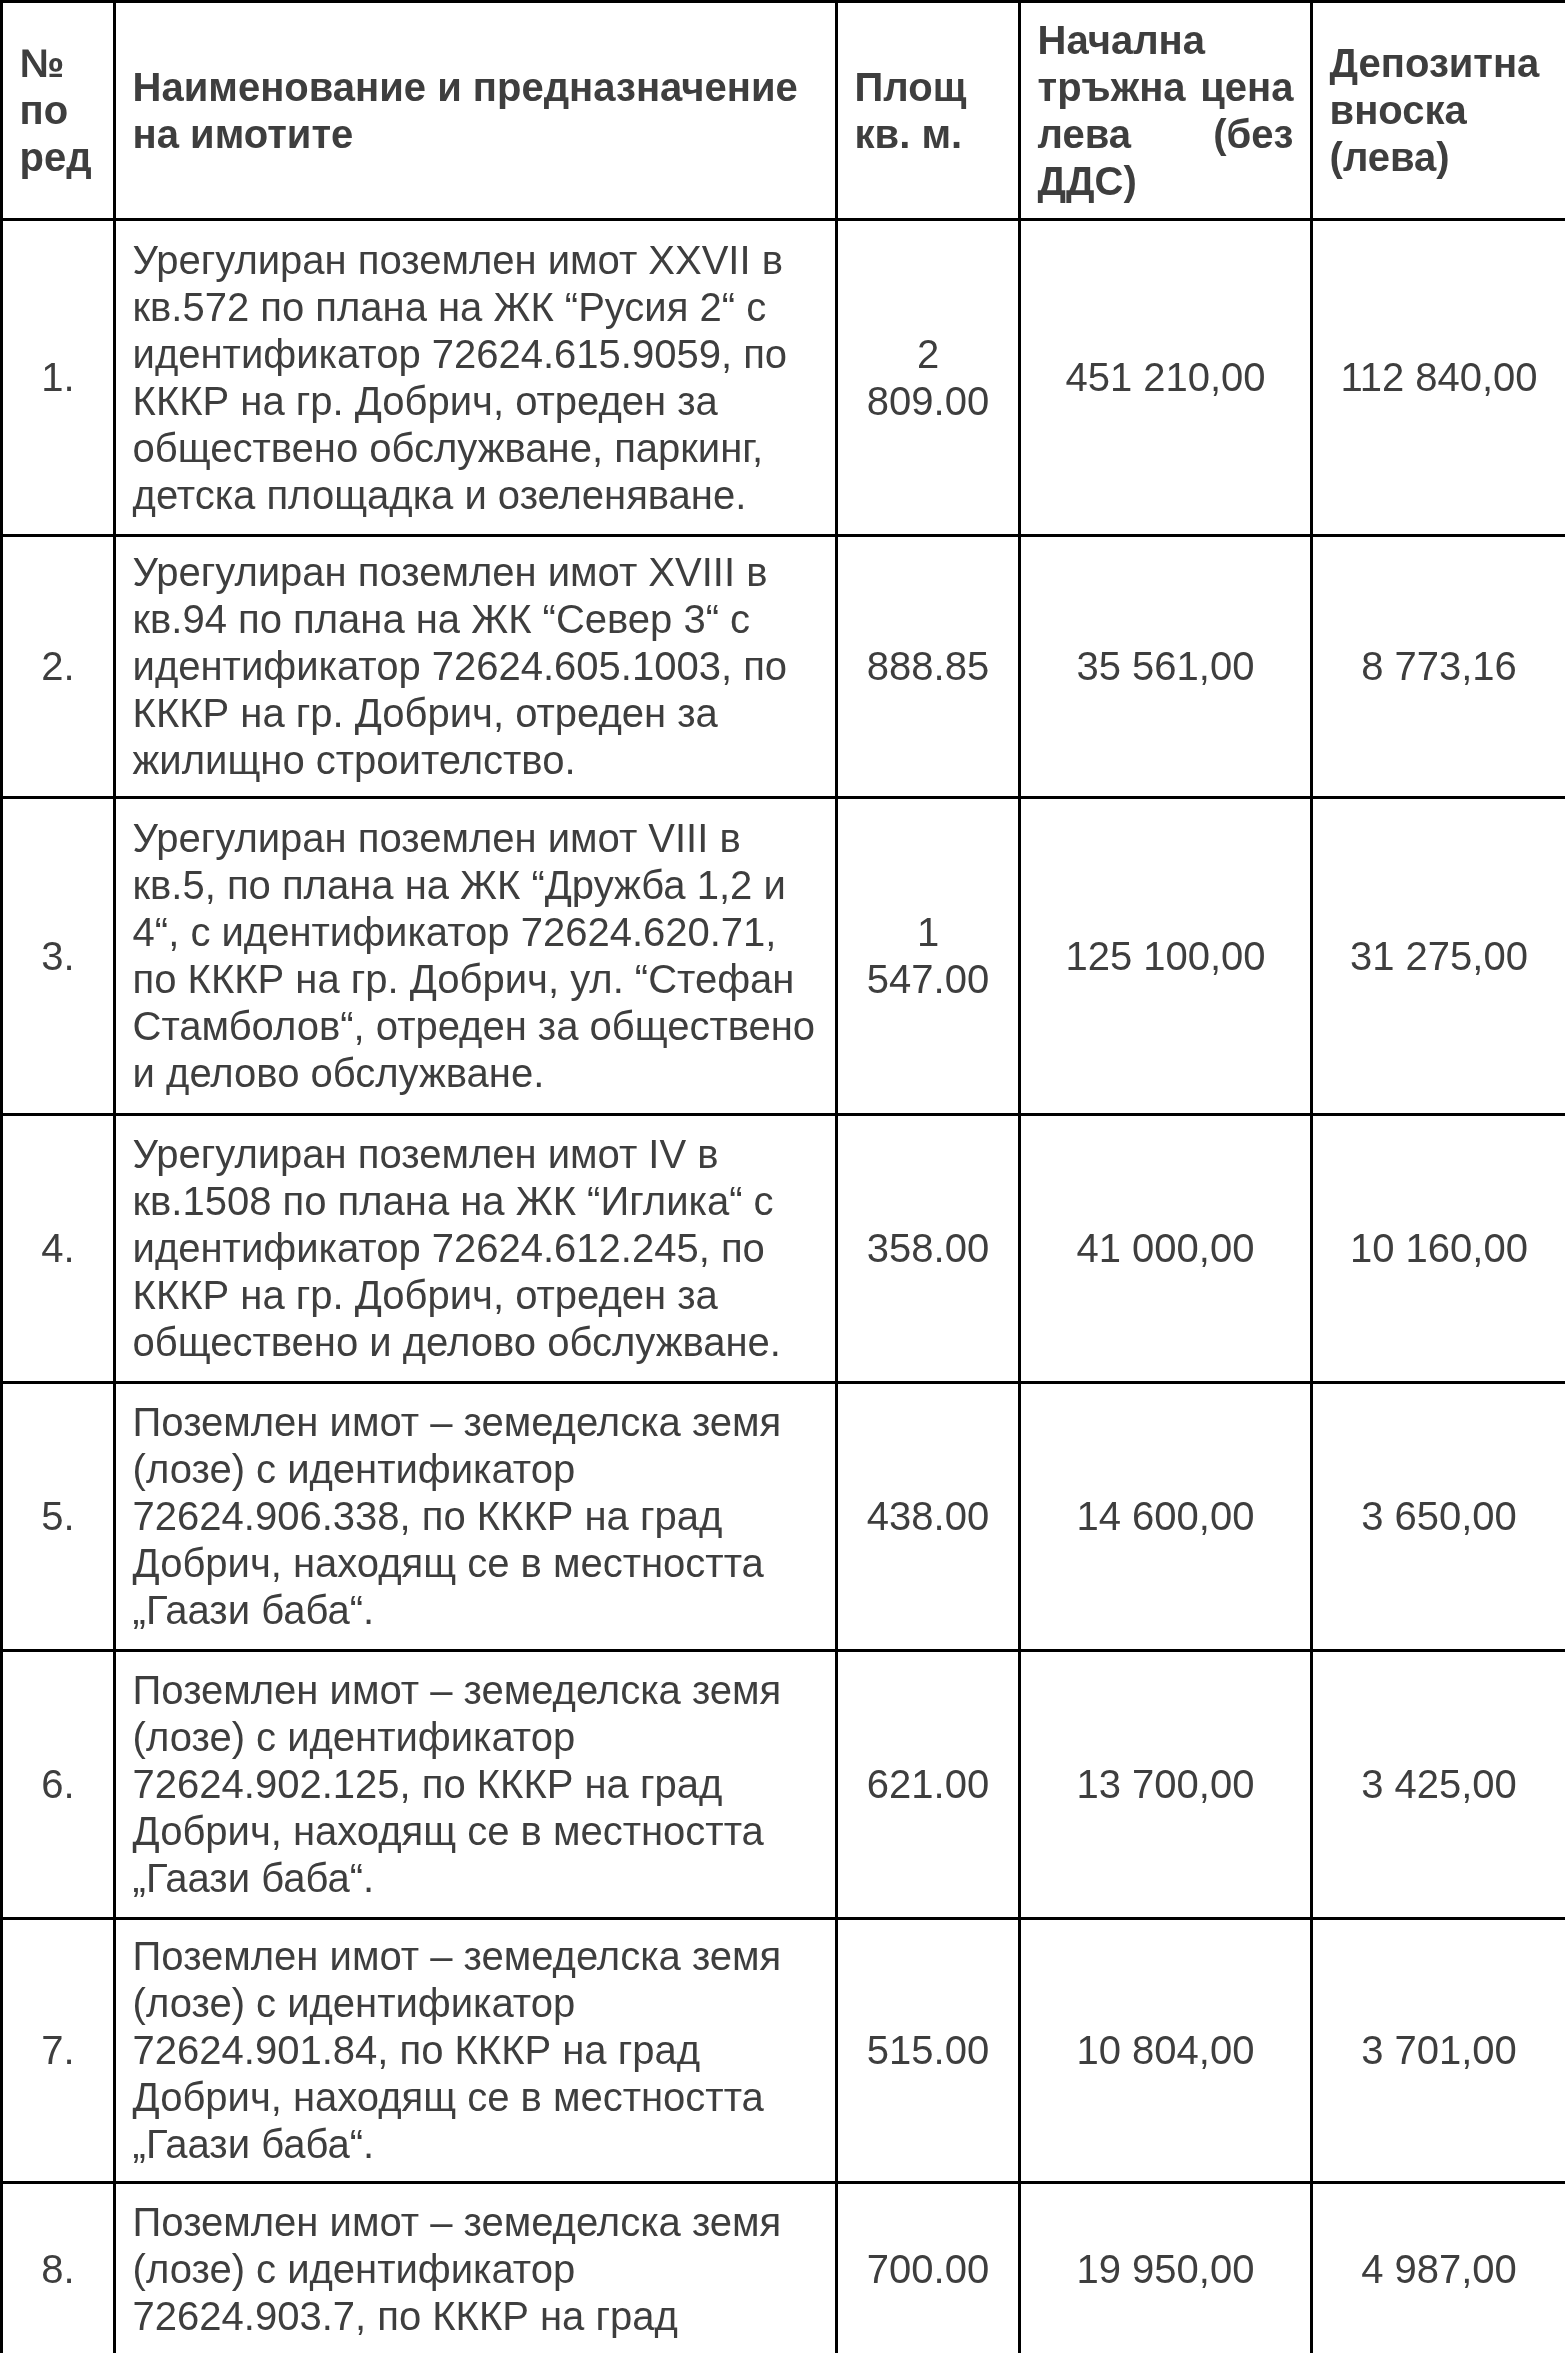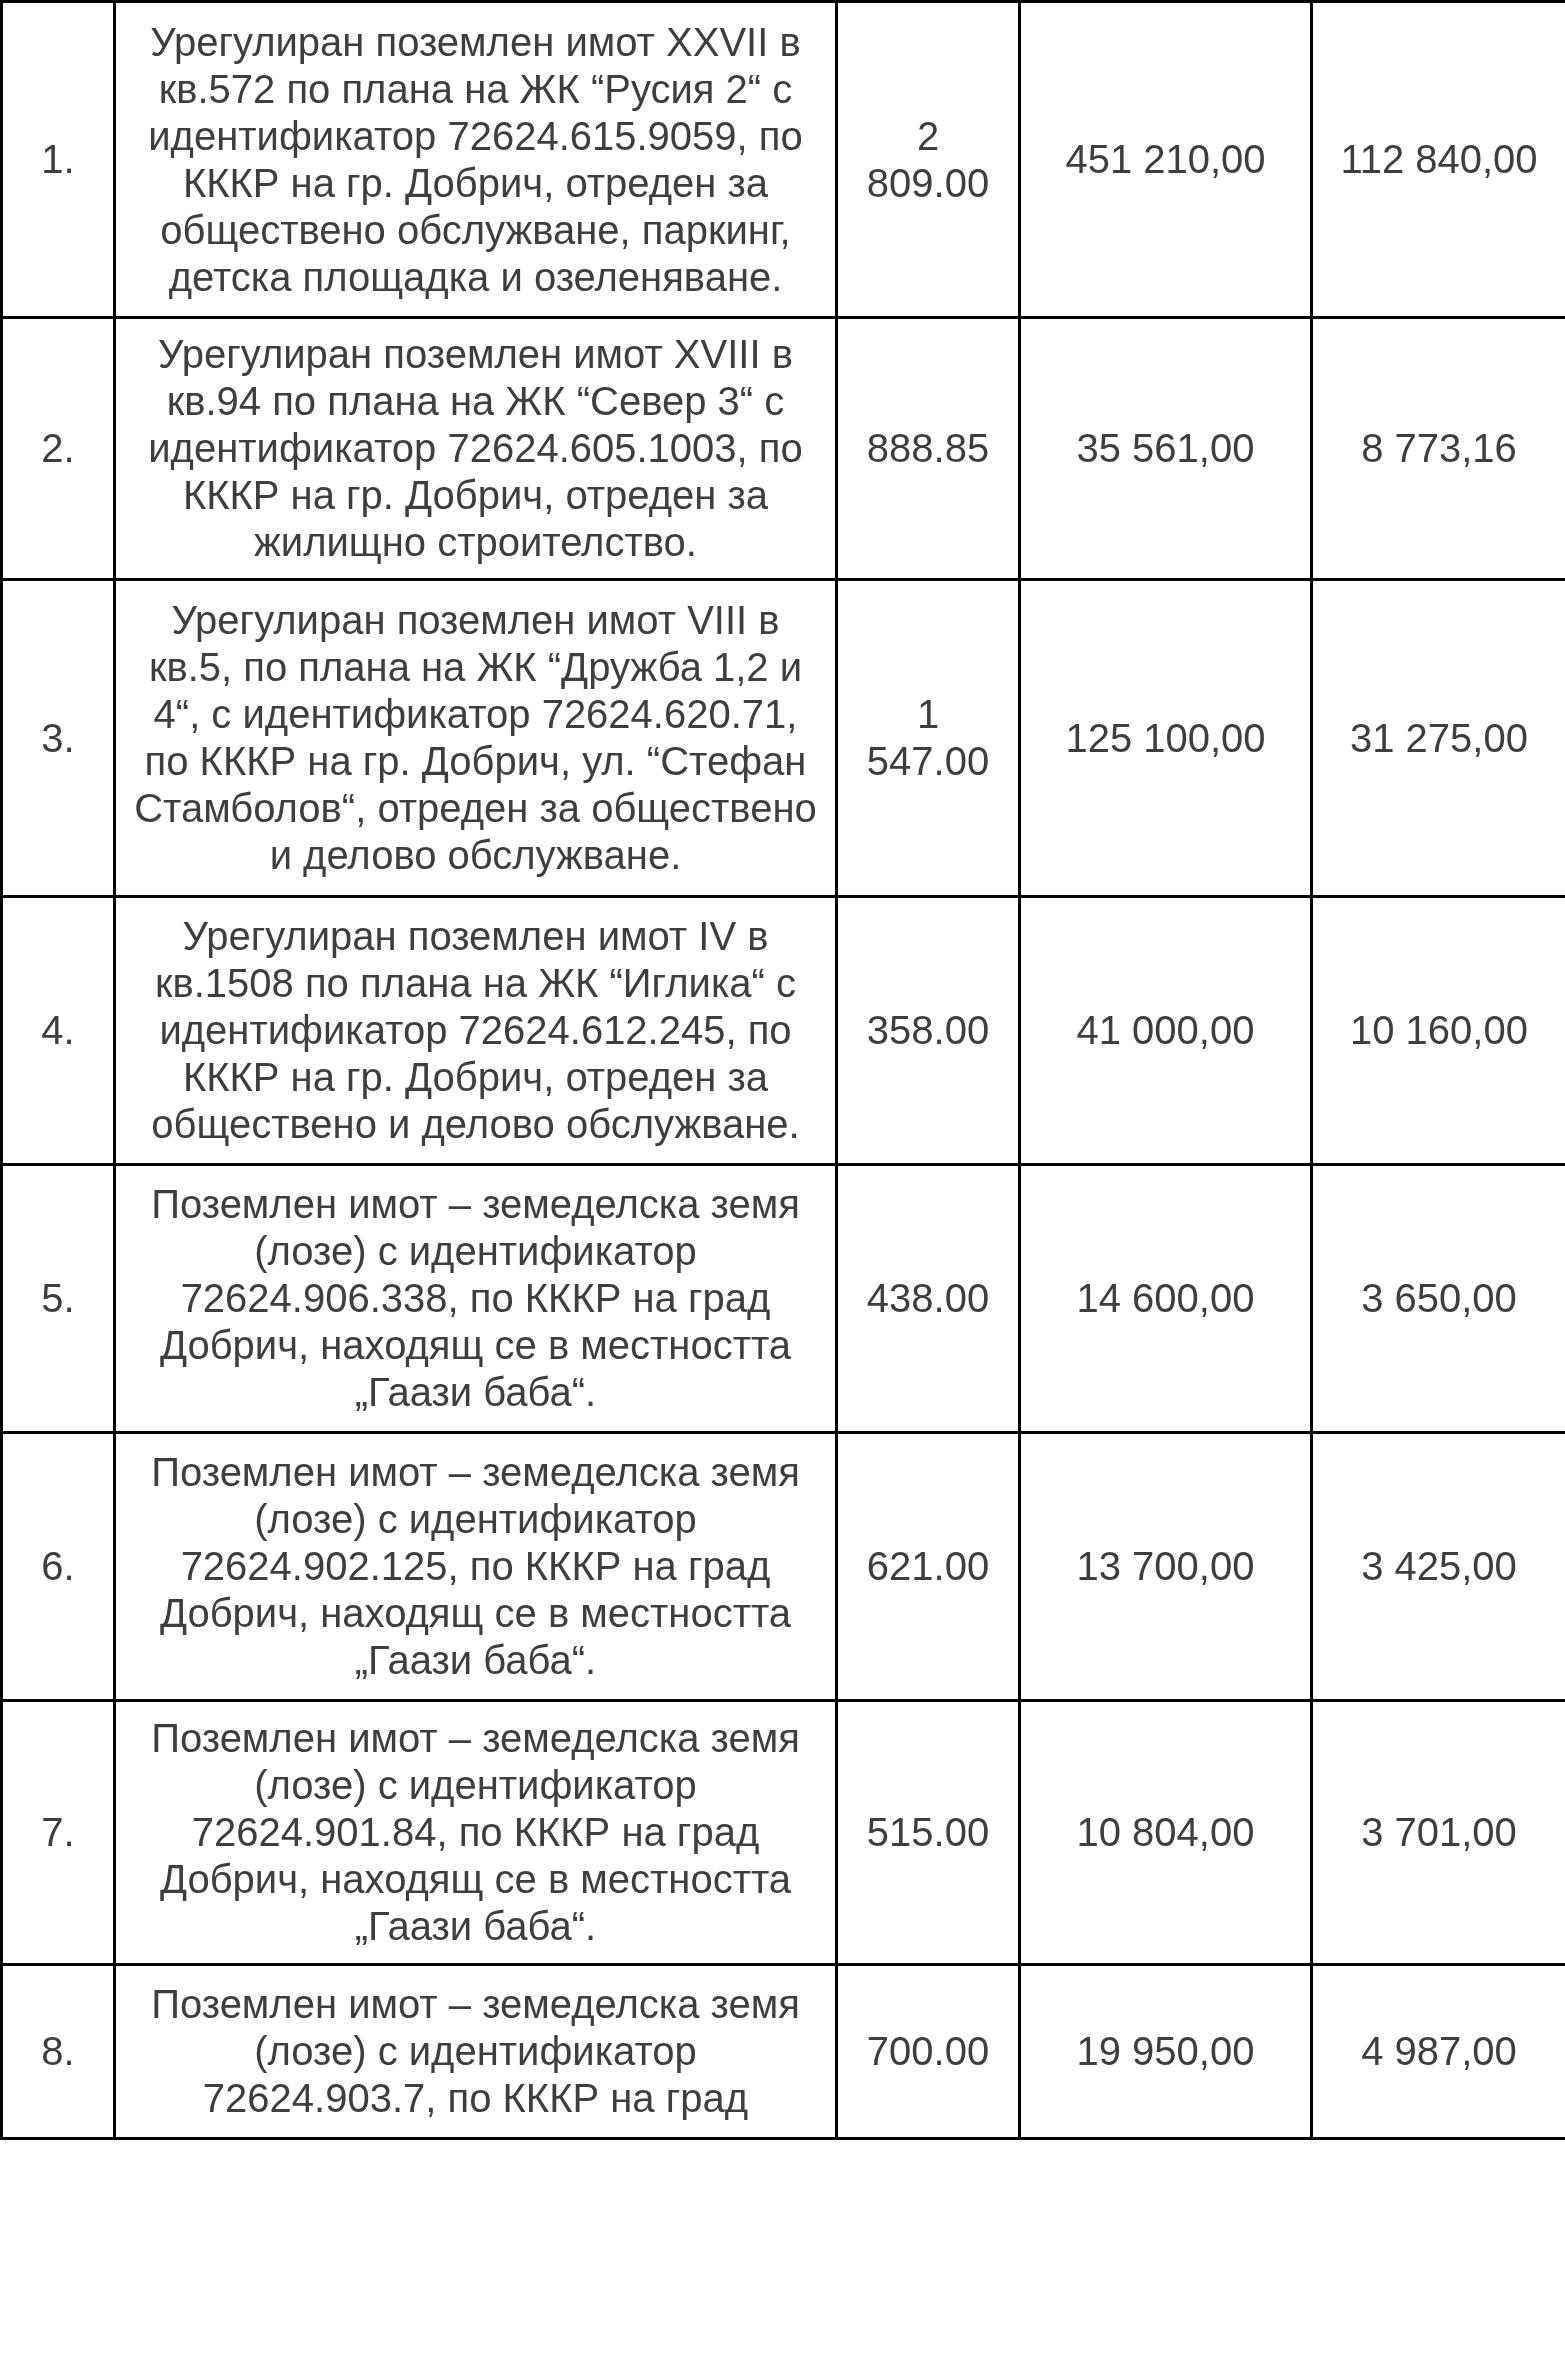--- a/index.html
+++ b/index.html
@@ -36,21 +36,21 @@
   td.hd.justify {
     text-align: justify;
   }
   
   td.rownum {
     text-align: center;
     vertical-align: middle;
     padding: 0 5px;
   }
   td.desc {
-    text-align: center;
+    text-align: left;
     vertical-align: middle;
     padding: 3.3px 16.6px;
   }
   td.num {
     text-align: center;
     vertical-align: middle;
     padding: 0 15px;
   }
 </style>
 </head>
@@ -59,20 +59,27 @@
 <table class="doc-table">
   <colgroup>
     <col style="width:113px">
     <col style="width:722px">
     <col style="width:183px">
     <col style="width:292px">
     <col style="width:255px">
   </colgroup>
 
   <tbody>
+      <tr style="height:218px">
+    <td class="hd">№ по ред</td>
+    <td class="hd">Наименование и предназначение на имотите</td>
+    <td class="hd">Площ кв. м.</td>
+    <td class="hd justify">Начална тръжна цена лева (без ДДС)</td>
+    <td class="hd">Депозитна вноска (лева)</td>
+  </tr>
 
   <tr style="height:316px">
     <td class="rownum">1.</td>
     <td class="desc">Урегулиран поземлен имот XXVII в кв.572 по плана на ЖК “Русия 2“ с идентификатор 72624.615.9059, по КККР на гр. Добрич, отреден за обществено обслужване, паркинг, детска площадка и озеленяване.</td>
     <td class="num">2 809.00</td>
     <td class="num">451 210,00</td>
     <td class="num">112 840,00</td>
   </tr>
 
   <tr style="height:262px">

